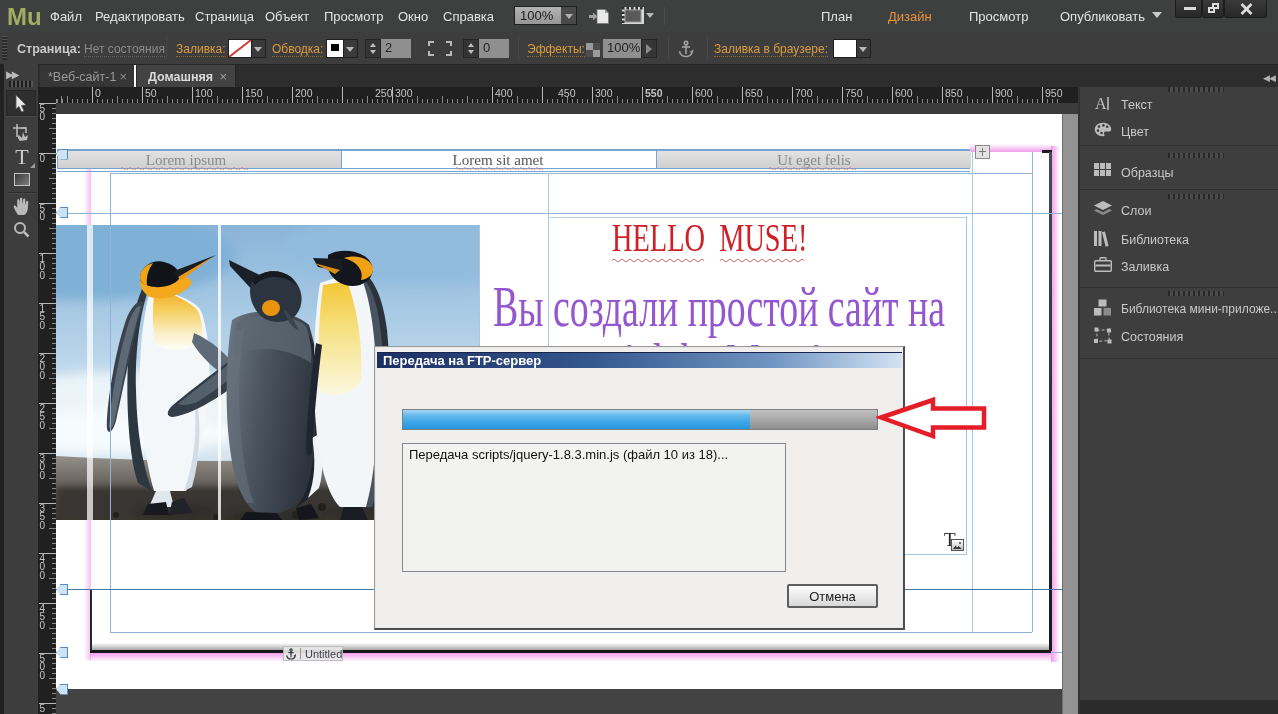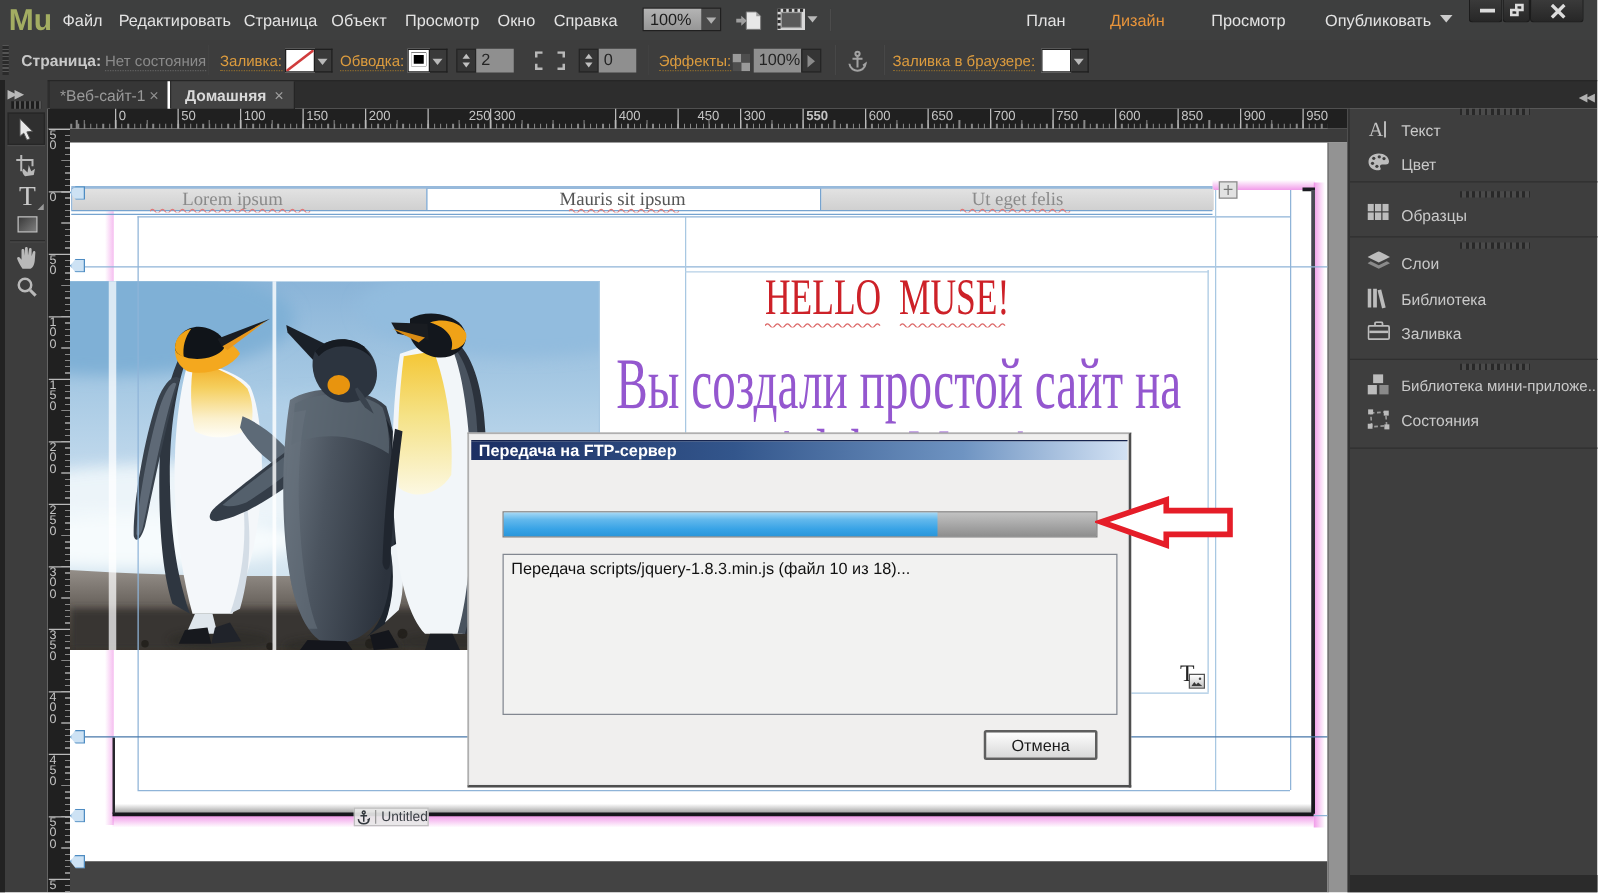--- a/index.html
+++ b/index.html
@@ -380,21 +380,21 @@
 </svg>
 <div class="ab" style="left:479px;top:225px;width:1px;height:295px;background:#a8c8e2"></div>
 
 <div class="ab" style="left:87px;top:225px;width:6px;height:295px;background:rgba(255,255,255,0.72)"></div>
 <div class="ab" style="left:217.5px;top:225px;width:3.5px;height:295px;background:rgba(255,255,255,0.8)"></div>
 
 <div class="ab" style="left:57px;top:150px;width:913px;height:19px;border:1px solid #76a3cf;background:#fff">
  <div style="position:absolute;left:0px;top:0;width:284px;height:17px;background:linear-gradient(#e2e2e2,#d0d0d0);border-right:1px solid #76a3cf"></div>
  <div style="position:absolute;left:598px;top:0;width:315px;height:17px;background:linear-gradient(#e2e2e2,#d0d0d0);border-left:1px solid #76a3cf"></div>
  <div style="position:absolute;left:68px;top:1px;width:120px;font-family:'Liberation Serif',serif;font-size:15px;color:#8a8a8a;text-align:center">Lorem ipsum</div>
- <div style="position:absolute;left:380px;top:1px;width:120px;font-family:'Liberation Serif',serif;font-size:15px;color:#555;text-align:center">Mauris sit ipsum</div>
+ <div style="position:absolute;left:380px;top:1px;width:120px;font-family:'Liberation Serif',serif;font-size:15px;color:#555;text-align:center">Lorem sit amet</div>
  <div style="position:absolute;left:696px;top:1px;width:120px;font-family:'Liberation Serif',serif;font-size:15px;color:#8a8a8a;text-align:center">Ut eget felis</div>
 </div>
 <div class="ab" style="left:57px;top:148.5px;width:913px;height:1px;background:#76a3cf"></div>
 <div class="ab" style="left:57px;top:170.5px;width:913px;height:1px;background:#76a3cf"></div>
 
 <div class="ab" style="left:975px;top:145px;width:15px;height:14px;background:#e2e2e2;border:1px solid #8a8a8a">
  <span style="position:absolute;left:6px;top:2px;width:1px;height:8px;background:#777"></span>
  <span style="position:absolute;left:3px;top:5px;width:7px;height:1px;background:#777"></span>
 </div>
 
@@ -547,21 +547,21 @@
     </div>
  <div class="psep" style="top:271px"></div>
  <div class="ab" style="left:0;top:613px;width:200px;height:14px;background:#2b2b2b"></div>
 </div>
 
 <div class="ab" id="dlg">
  <div id="dlgtitle">Передача на FTP-сервер</div>
  <div class="ab" style="left:27px;top:62px;width:476px;height:21px;border:1px solid #7e7e7e;background:linear-gradient(#c2c2c2,#8e8e8e)">
    <div style="position:absolute;left:0;top:0;width:347px;height:19px;background:linear-gradient(#a5d8f5 0%,#62b8ec 30%,#38a3e6 70%,#2a96da 100%)"></div>
  </div>
- <div class="ab" style="left:27px;top:96px;width:492px;height:129px;border:1px solid #828790;background:#f2f2f1">
+ <div class="ab" style="left:27px;top:96px;width:384px;height:129px;border:1px solid #828790;background:#f2f2f1">
    <div style="position:absolute;left:6px;top:3px;font-size:13px;color:#111">Передача scripts/jquery-1.8.3.min.js (файл 10 из 18)...</div>
  </div>
  <div class="ab" style="left:412px;top:237px;width:91px;height:24px;border:2px solid #5e5e5e;background:linear-gradient(#fdfdfd,#d8d8d8);border-radius:2px;text-align:center;font-size:13px;color:#1a1a1a;padding-top:3px">Отмена</div>
 </div>
 
 <svg class="ab" style="left:876px;top:394px" width="114" height="48" viewBox="0 0 114 48">
  <path d="M5 23.5 L57 6 L57 14.5 L108 14.5 L108 33.5 L57 33.5 L57 42 Z" fill="#fff" stroke="#e51d28" stroke-width="4.5" stroke-linejoin="miter"></path>
 </svg>
 
 </body></html>

